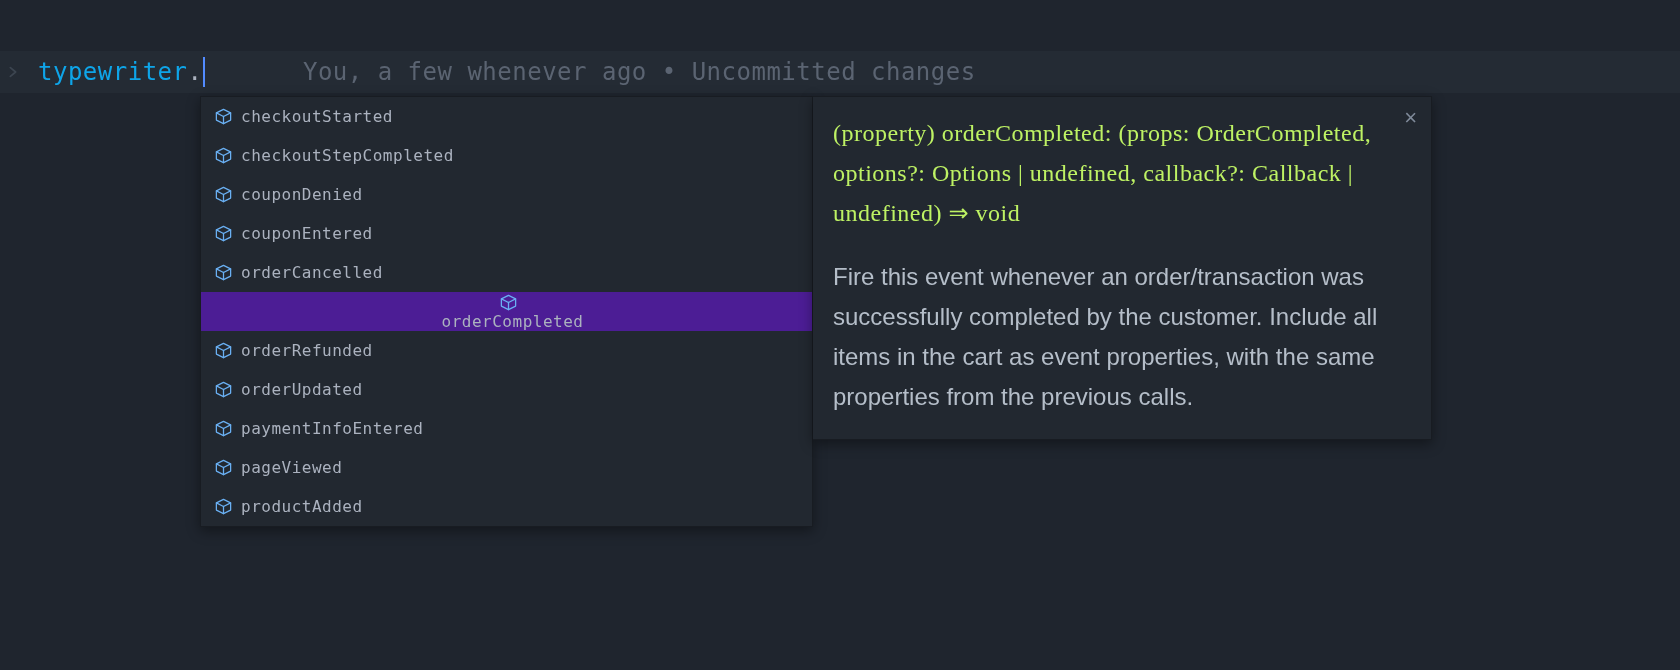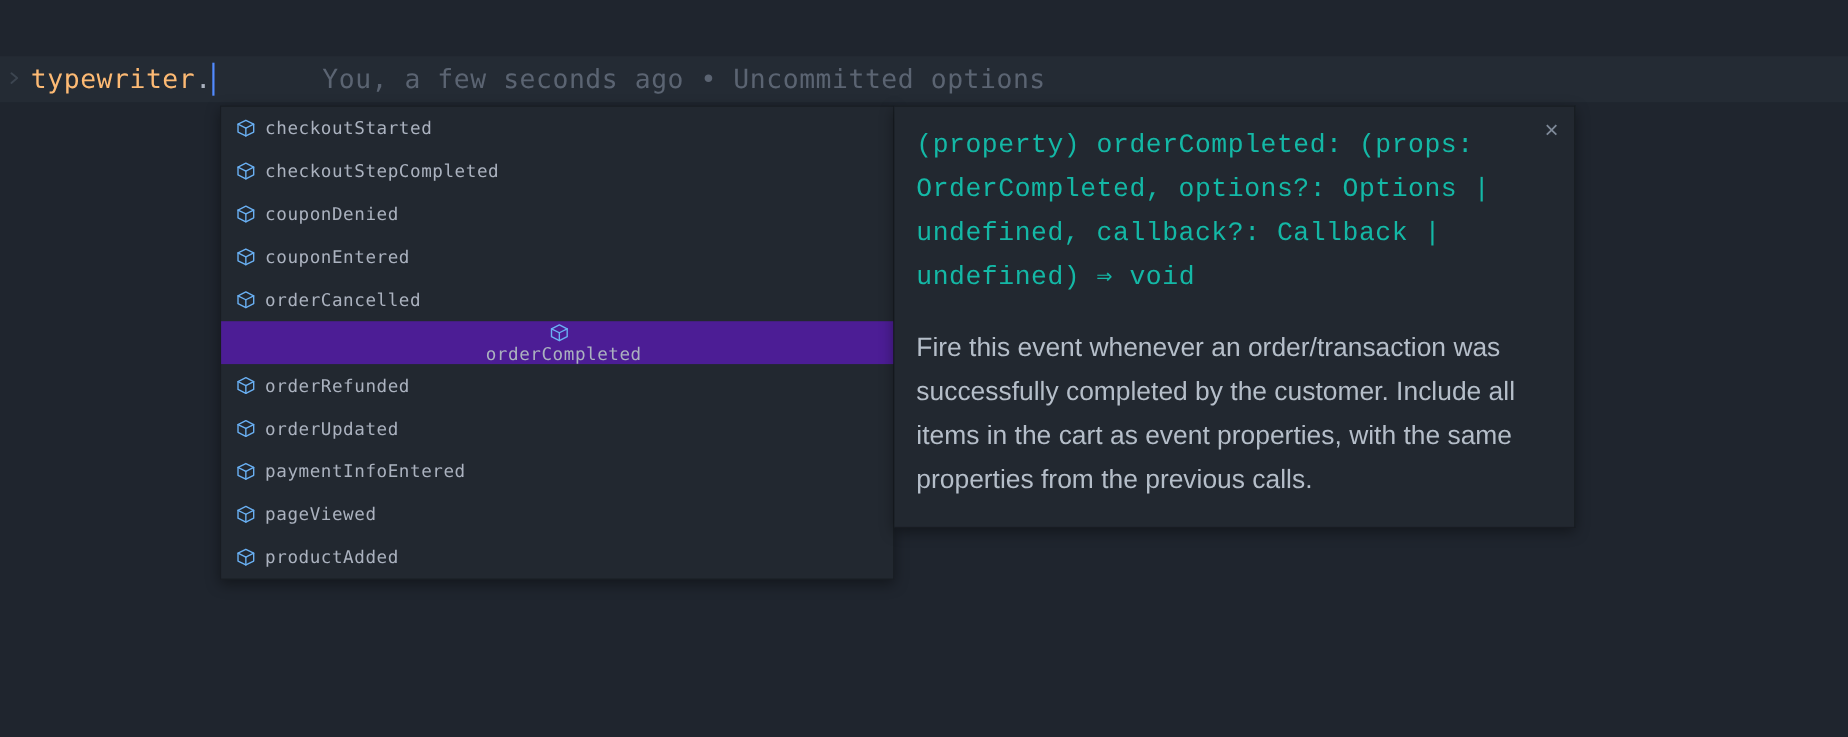--- a/index.html
+++ b/index.html
@@ -24,22 +24,22 @@
     
     .chevron {
       margin-left: 4px;
       width: 18px;
       color: #3c4550;
       font-size: 18px;
       text-align: center;
     }
     
     .typed-token {
-      color: #fdba74;
-      margin-left: 6px;
+      color: #0ea5e9;
+      margin-left: 16px;
       letter-spacing: 0.5px;
     }
     
     .dot-token {
       color: #abb2bf;
     }
     
     .cursor {
       width: 2px;
       height: 30px;
@@ -108,24 +108,24 @@
       width: 619px;
       background: #222830;
       border: 1px solid #181c22;
       border-left: none;
       padding: 16px 20px 22px 20px;
       box-shadow: 0 4px 12px rgba(0,0,0,0.4);
       position: relative;
     }
     
     .doc-signature {
-      color: #14b8a6;
+      color: #bef264;
       font-size: 24px;
       line-height: 40px;
-      font-family: Liberation Mono, monospace;
+      font-family: Liberation Serif, serif;
       letter-spacing: 0.5px;
       white-space: pre-wrap;
       word-break: break-word;
     }
     
     .doc-desc {
       color: #b5bec9;
       font-size: 24px;
       line-height: 40px;
       margin-top: 24px;
@@ -149,21 +149,21 @@
 
 <div class="editor-line">
   <span class="chevron">
     <svg viewBox="0 0 16 16" width="14" height="14">
         <path d="M5 3l6 5-6 5" stroke="#3c4550" stroke-width="2" fill="none" stroke-linecap="round" stroke-linejoin="round"></path>
       </svg>
   </span>
   <span class="typed-token">typewriter</span>
     <span class="dot-token">.</span>
     <span class="cursor"></span>
-  <span class="blame-annotation">You, a few seconds ago • Uncommitted options</span>
+  <span class="blame-annotation">You, a few whenever ago • Uncommitted changes</span>
 </div>
 
 <div class="popup-wrap">
   <div class="suggest-list" id="suggest-list">
       <div class="suggest-item">
         <span class="cube-icon">
           <svg viewBox="0 0 24 24" fill="none" stroke="#6ab0f3" stroke-width="1.6" stroke-linejoin="round" stroke-linecap="round">
   <path d="M12 3 L21 7.5 L21 16.5 L12 21 L3 16.5 L3 7.5 Z"></path>
   <path d="M3 7.5 L12 12 L21 7.5"></path>
   <path d="M12 12 L12 21"></path>

